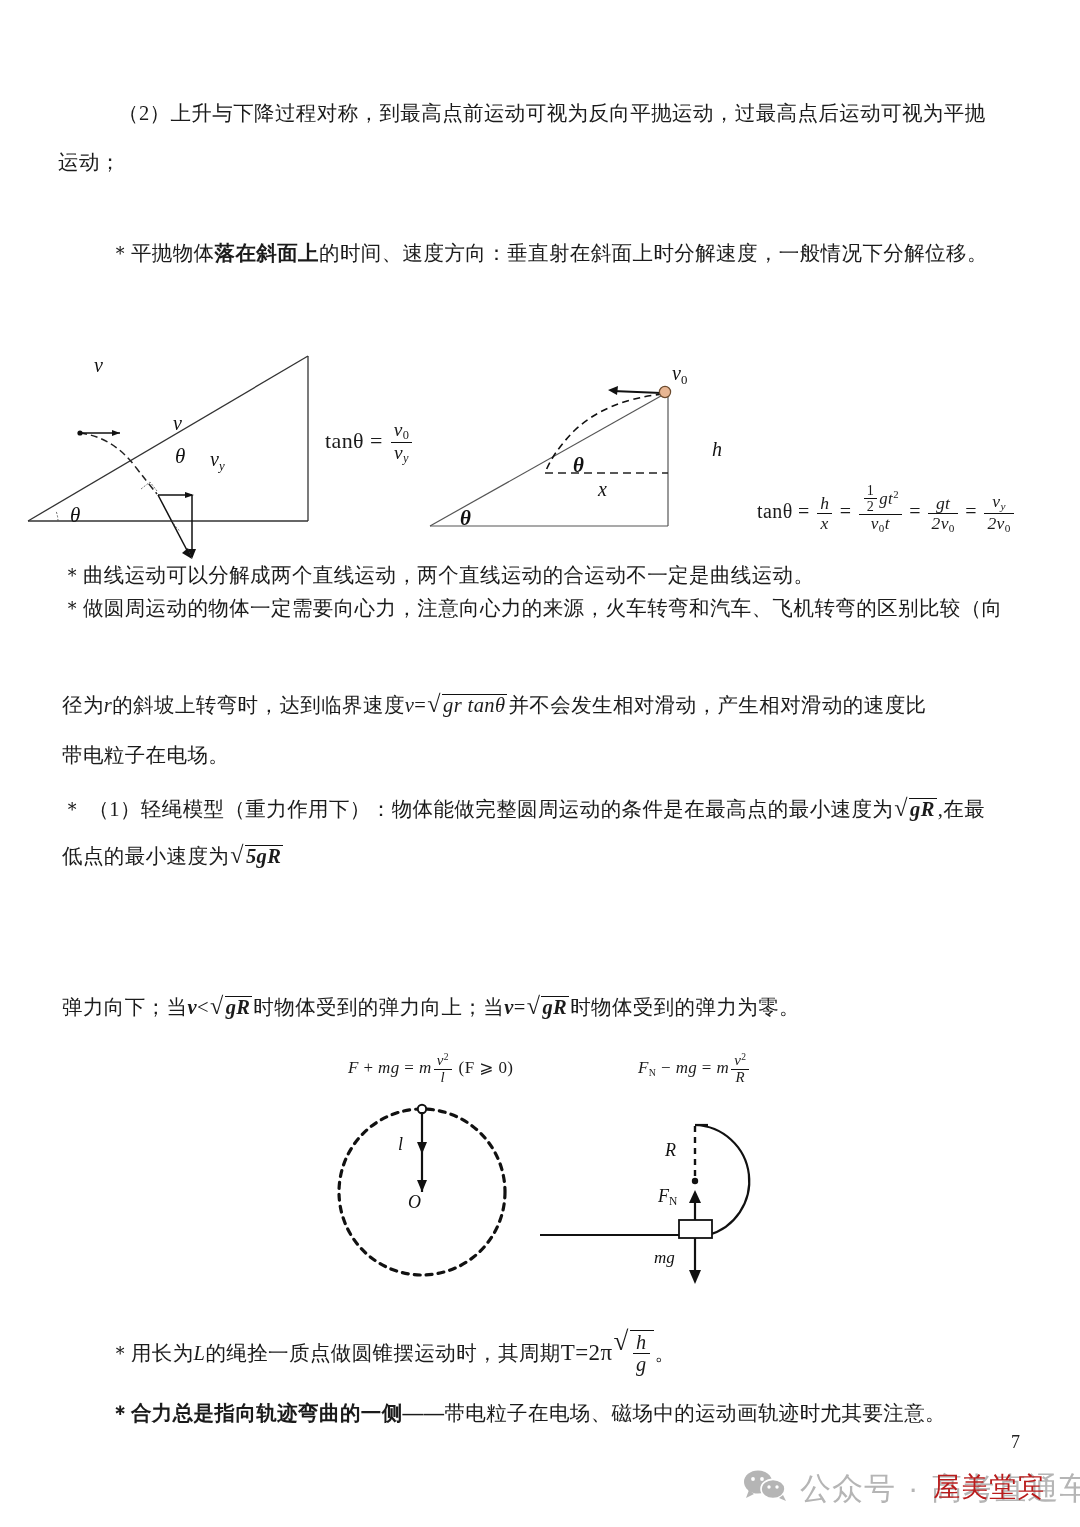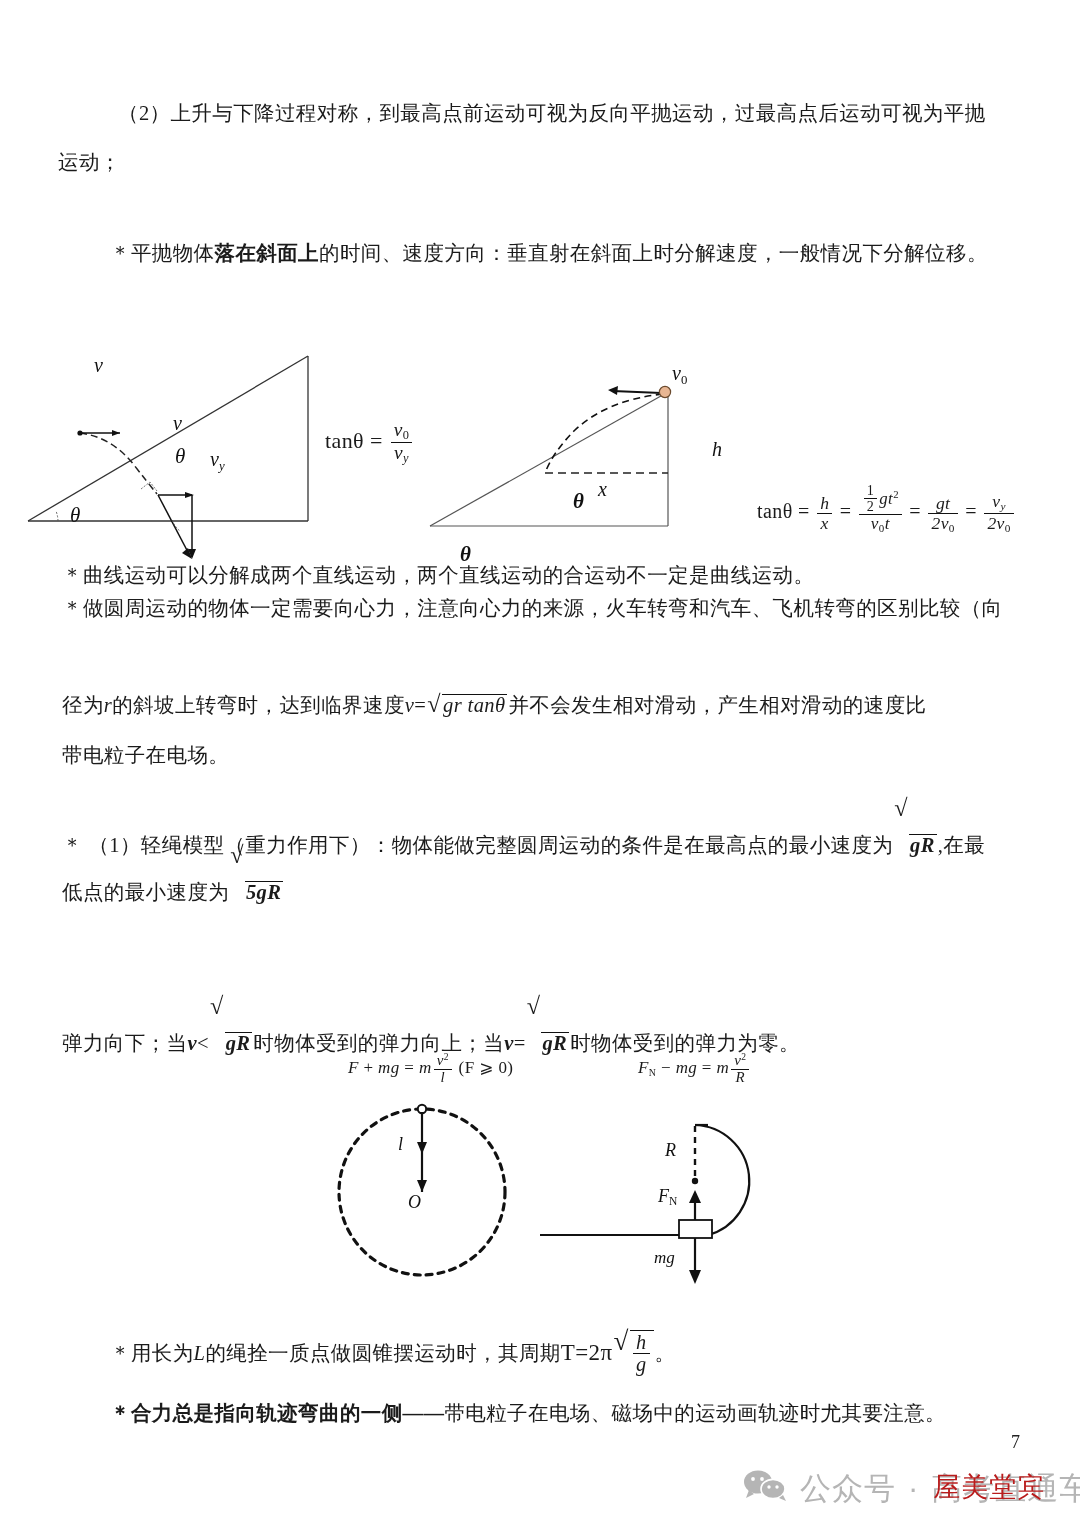--- a/index.html
+++ b/index.html
@@ -22,21 +22,21 @@
   
   .txt {
     position: absolute;
     font-family: "Liberation Serif", "DejaVu Serif", serif;
     font-size: 20.5px;
     line-height: 1.0;
     color: #1b1b1b;
     white-space: nowrap;
     letter-spacing: 0.4px;
   }
-  .b { font-weight: bold; margin-top: 36px; }
+  .b { font-weight: bold; }
   .mi { font-style: italic; }
   .up { font-style: normal; text-align: right; }
   sub.s { font-size: 0.64em; font-style: italic; vertical-align: -0.28em; }
   sup.s { font-size: 0.64em; font-style: normal; vertical-align: 0.52em; }
 
   .frac {
     display: inline-block;
     vertical-align: -0.52em;
     text-align: center;
     line-height: 1.05;

